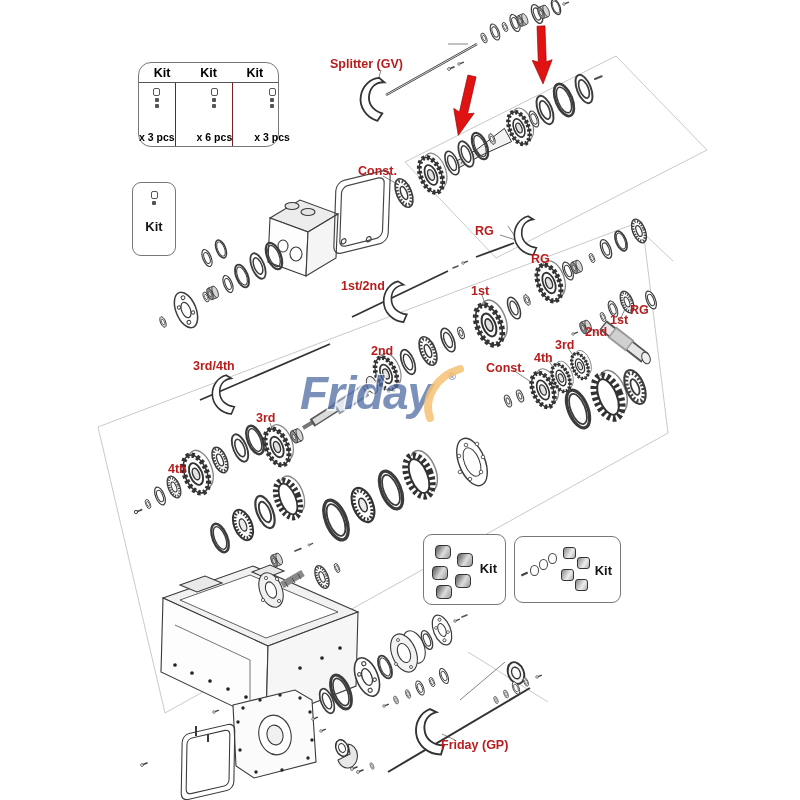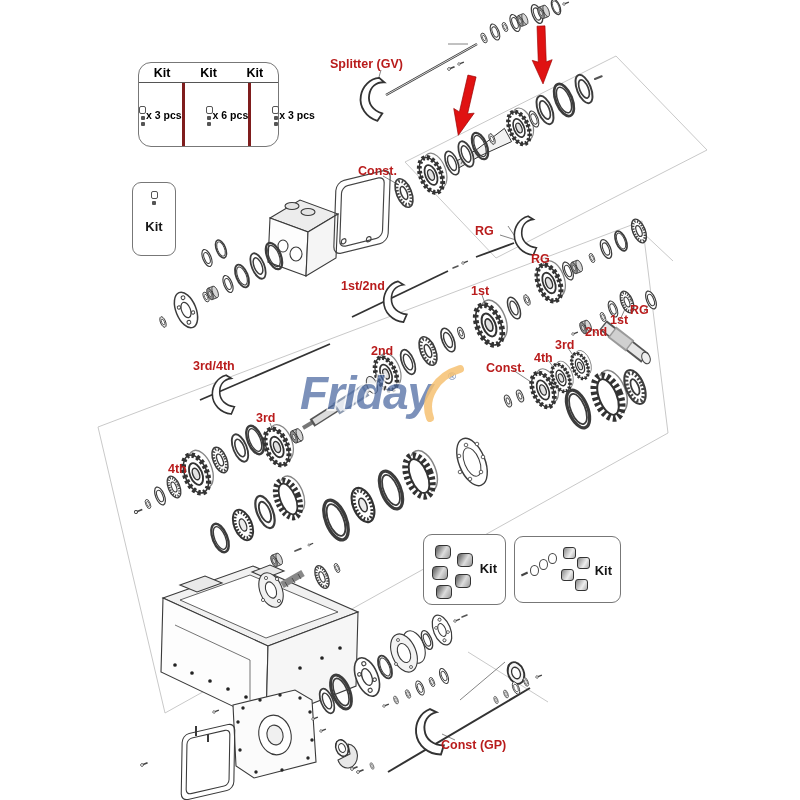--- a/index.html
+++ b/index.html
@@ -14,22 +14,22 @@
       text-shadow:-1.5px -1.5px 0 #fff,1.5px -1.5px 0 #fff,-1.5px 1.5px 0 #fff,1.5px 1.5px 0 #fff,0 0 3px #fff;}
   .wm .swoosh{width:44px;height:58px;margin:0 -16px 0 -12px;position:relative;top:-2px;}
   .wm sup{font-size:11px;color:var(--wm-blue,#4a68a0);font-style:normal;margin-top:4px;
       text-shadow:-1px -1px 0 #fff,1px -1px 0 #fff,-1px 1px 0 #fff,1px 1px 0 #fff;}
   
   .kitpanel{position:absolute;left:138px;top:62px;width:139px;height:83px;border:1.6px solid #777;
       border-radius:13px;z-index:5;background:#fff;display:flex;flex-direction:column;}
   .kp-head{display:flex;border-bottom:1.5px solid #555;}
   .kp-head span{flex:1;text-align:center;font-weight:bold;font-size:12.5px;padding:3px 0 2px;}
   .kp-body{flex:1;display:flex;}
-  .kp-col{flex:1;display:flex;flex-direction:row;align-items:center;justify-content:space-between;padding:3px 0 3px;}
-  .kp-col + .kp-col{border-left:3px solid #7f1d1d;padding-left:21px;}
+  .kp-col{flex:1;display:flex;flex-direction:column;align-items:center;justify-content:space-between;padding:3px 0 3px;}
+  .kp-col + .kp-col{border-left:1px solid #7f1d1d;padding-left:21px;}
   .kp-qty{font-weight:bold;font-size:10.5px;white-space:nowrap;}
   .bicon{display:flex;flex-direction:column;align-items:center;gap:2px;margin-top:2px;}
   .bh{width:5px;height:6px;border:1.2px solid #555;border-radius:2px;background:#fff;}
   .bs{width:4px;height:4px;background:#555;border-radius:1px;}
   
   .kitbox{position:absolute;border:1.5px solid #777;border-radius:9px;background:#fff;z-index:5;}
   .kb-left{left:132px;top:182px;width:42px;height:72px;display:flex;flex-direction:column;align-items:center;}
   .kb-left .klabel{margin-top:14px;}
   .klabel{font-weight:bold;font-size:13px;color:#161616;}
   .kb1{left:423px;top:534px;width:81px;height:69px;}
@@ -440,21 +440,21 @@
 <div class="lbl" style="left:371px;top:344px;">2nd</div>
 <div class="lbl" style="left:193px;top:359px;">3rd/4th</div>
 <div class="lbl" style="left:256px;top:411px;">3rd</div>
 <div class="lbl" style="left:168px;top:462px;">4th</div>
 <div class="lbl" style="left:486px;top:361px;">Const.</div>
 <div class="lbl" style="left:534px;top:351px;">4th</div>
 <div class="lbl" style="left:555px;top:338px;">3rd</div>
 <div class="lbl" style="left:585px;top:325px;">2nd</div>
 <div class="lbl" style="left:610px;top:313px;">1st</div>
 <div class="lbl" style="left:630px;top:303px;">RG</div>
-<div class="lbl" style="left:441px;top:738px;">Const (GP)</div>
+<div class="lbl" style="left:441px;top:738px;">Friday (GP)</div>
 
 <div class="kitpanel">
   <div class="kp-head">
     <span>Kit</span>
     <span>Kit</span>
     <span>Kit</span>
   </div>
   <div class="kp-body">
     <div class="kp-col">
       <span class="bicon">

